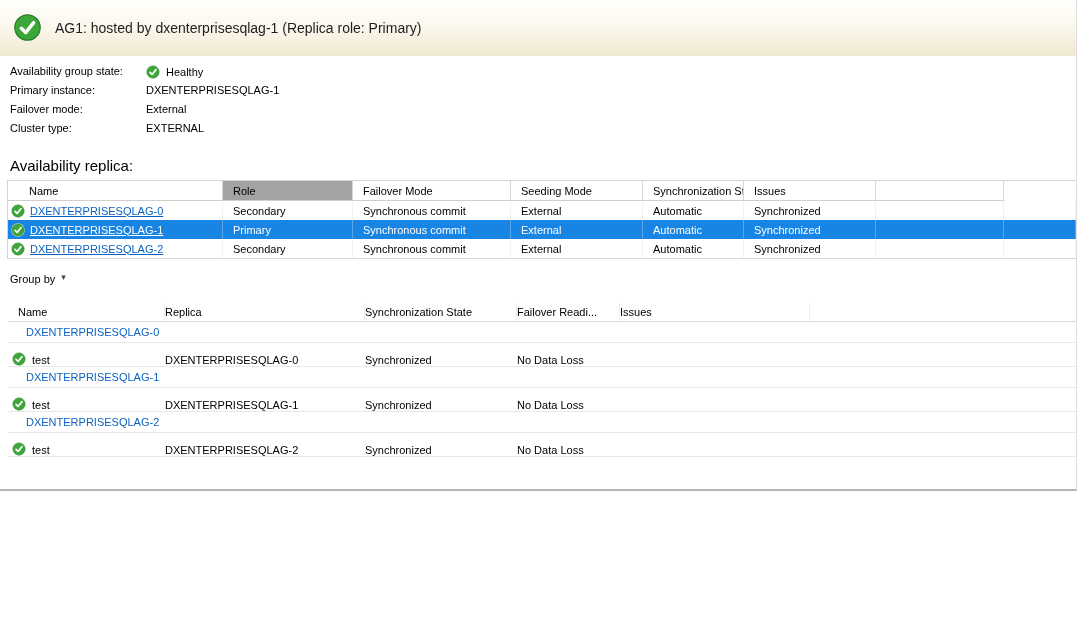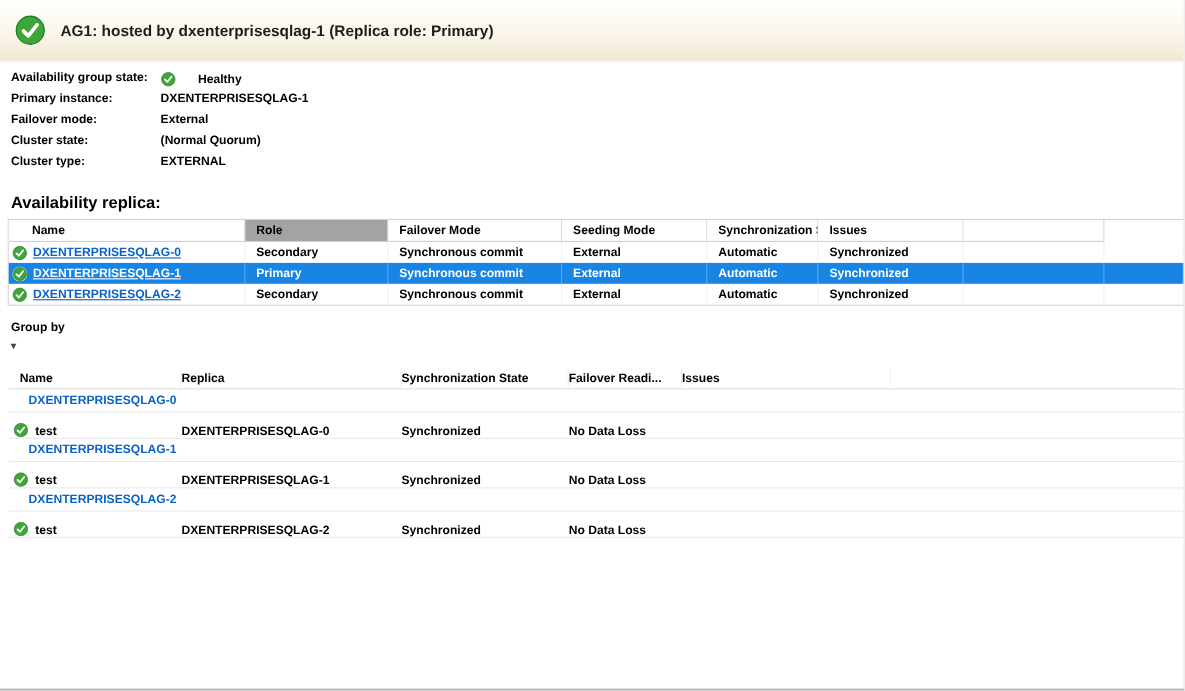--- a/index.html
+++ b/index.html
@@ -1,53 +1,53 @@
 <!DOCTYPE html>
 <html><head>
 <meta charset="utf-8">
 <style>
   html,body{margin:0;padding:0;background:#ffffff;}
   .app{
-    position:relative;width:1077px;height:628px;box-sizing:border-box;
+    position:relative;width:1077px;height:491px;box-sizing:border-box;
     background:#fff;overflow:hidden;
     border-right:1px solid #dedede;border-bottom:2px solid #b5b5b5;
-    font-family:"Liberation Sans",sans-serif;color:#000;font-weight:bold;
+    font-family:"Liberation Sans",sans-serif;color:#000;
   }
   
   .hdr{height:55px;display:flex;align-items:center;gap:13px;padding-left:13px;
     background:linear-gradient(180deg,#fffffc 0%,#faf6ea 55%,#f0e9d2 100%);
     border-bottom:1px solid #efe9d6;}
   .hdr-title{font-size:14px;color:#1e1e1e;}
   .chk28{width:29px;height:29px;flex:none;}
   .chk14{width:14px;height:14px;flex:none;}
   
   .summary{padding:9px 0 0 10px;}
   .srow{display:flex;align-items:flex-start;height:19px;font-size:11px;}
   .srow .lbl{width:136px;flex:none;}
-  .sval{display:flex;align-items:center;gap:20px;}
+  .sval{display:flex;align-items:center;gap:6px;}
   
   .sec-label{font-size:15px;margin:16px 0 6px 10px;}
   
   .t1{margin-left:7px;border:1px solid #d4d4d4;border-right:none;font-size:11px;}
   .t1 .trow{display:grid;grid-template-columns:215px 130px 158px 132px 101px 132px 128px 1fr;}
   .t1 .th .c{height:20px;display:flex;align-items:center;padding-left:10px;box-sizing:border-box;
     background:#fff;border-right:1px solid #d8d8d8;border-bottom:1px solid #cfcfcf;
     overflow:hidden;white-space:nowrap;}
   .t1 .th .c.first{padding-left:21px;}
   .t1 .th .c.sorted{background:#a3a3a3;}
   .t1 .tr .c{height:19px;display:flex;align-items:center;padding-left:10px;box-sizing:border-box;
     border-right:1px solid #f1f1f1;overflow:hidden;white-space:nowrap;}
   .t1 .tr .c.first{padding-left:3px;gap:5px;}
   .t1 .tr.sel{background:#1885e4;color:#fff;}
   .t1 .tr.sel .c{border-right-color:rgba(255,255,255,.28);}
   .lnk{color:#0b62c4;text-decoration:underline;cursor:pointer;}
   .tr.sel .lnk{color:#ffffff;}
   
   .groupby{display:inline-flex;align-items:flex-start;gap:6px;font-size:11px;
-    margin:14px 0 0 10px;cursor:pointer;flex-direction:column;}
+    margin:14px 0 0 10px;cursor:pointer;}
   .groupby .arr{font-size:9px;color:#444;line-height:1;}
   
   .t2{margin:15px 0 0 8px;font-size:11px;}
   .t2 .trow{display:grid;grid-template-columns:157px 200px 152px 103px 190px 1fr;}
   .t2 .th .c{height:20px;display:flex;align-items:center;box-sizing:border-box;
     border-bottom:1px solid #dcdcdc;border-right:1px solid #f0f0f0;
     overflow:hidden;white-space:nowrap;}
   .t2 .th .c.first{padding-left:10px;}
   .t2 .th .c.nob{border-right:none;}
   .t2 .grp{height:20px;display:flex;align-items:center;padding-left:18px;
@@ -96,26 +96,20 @@
           <span>DXENTERPRISESQLAG-1</span>
         </span>
     </div>
     <div class="srow">
       <span class="lbl">Failover mode:</span>
       <span class="sval">
           <span>External</span>
         </span>
     </div>
     <div class="srow">
-      <span class="lbl">Cluster state:</span>
-      <span class="sval">
-          <span>(Normal Quorum)</span>
-        </span>
-    </div>
-    <div class="srow">
       <span class="lbl">Cluster type:</span>
       <span class="sval">
           <span>EXTERNAL</span>
         </span>
     </div>
   </div>
 
   
   <div class="sec-label">Availability replica:</div>
 

